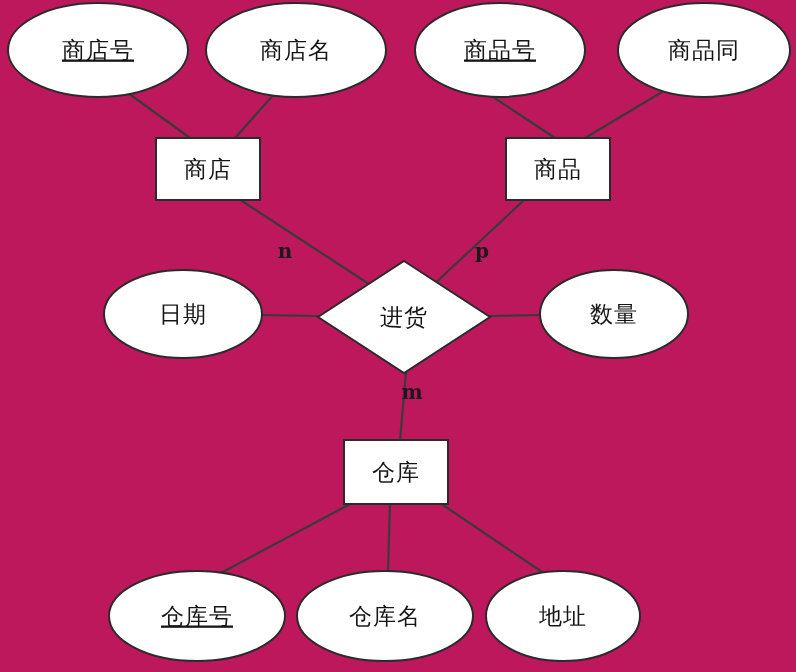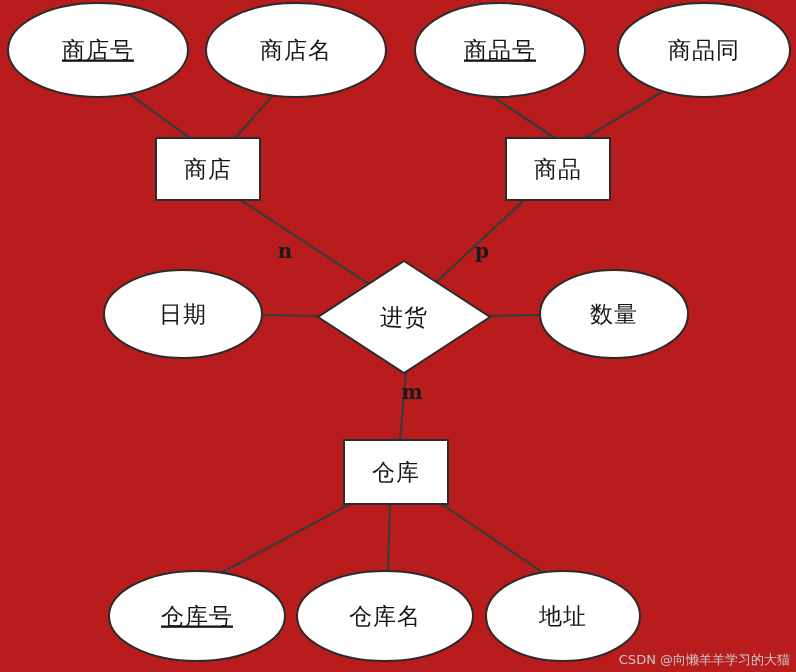--- a/index.html
+++ b/index.html
@@ -8,21 +8,21 @@
     padding: 0;
     background: #ffffff;
   }
   body {
     font-family: "DejaVu Sans", "Liberation Sans", sans-serif;
   }
   #canvas-wrap {
     position: relative;
     width: 796px;
     height: 672px;
-    background: #b91c1c;
+    background: #be185d;
     overflow: hidden;
   }
   #er-svg {
     position: absolute;
     top: 0;
     left: 0;
     width: 796px;
     height: 672px;
   }
   .shape-stroke {
@@ -142,15 +142,14 @@
         </g>
       </g>
     <g id="cardinality-layer">
         <text x="285" y="252" class="card-label">n</text>
         <text x="482" y="252" class="card-label">p</text>
         <text x="412" y="393" class="card-label">m</text>
       </g>
 
   </svg>
 
-  <div class="watermark">CSDN @向懒羊羊学习的大猫</div>
 
 </div>
 
 </body></html>

